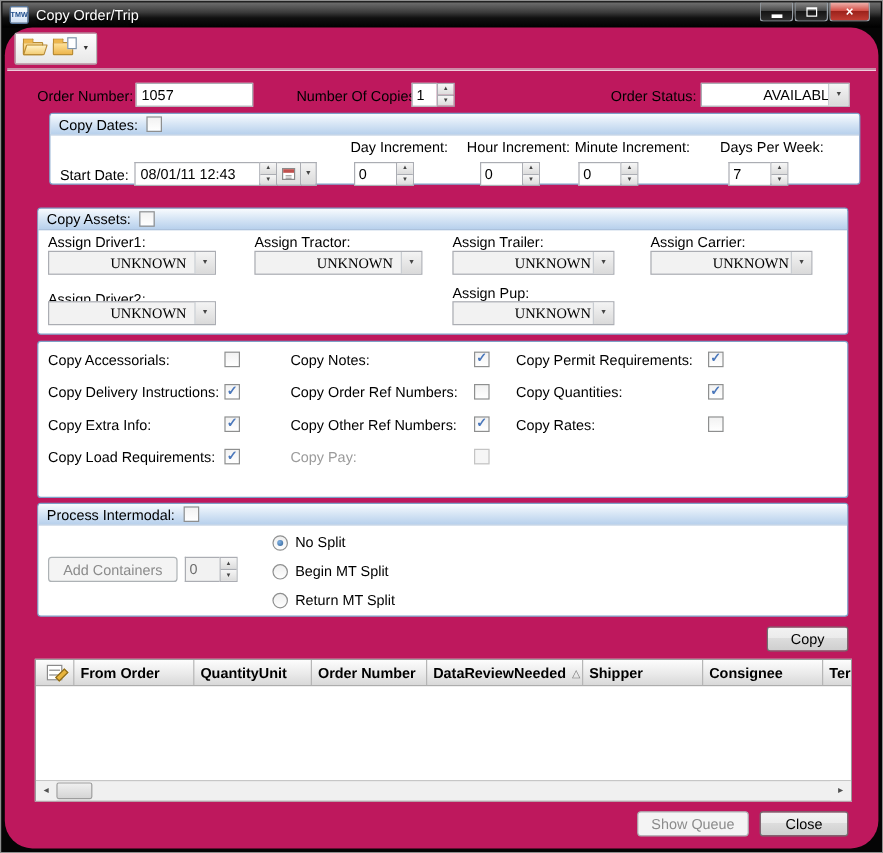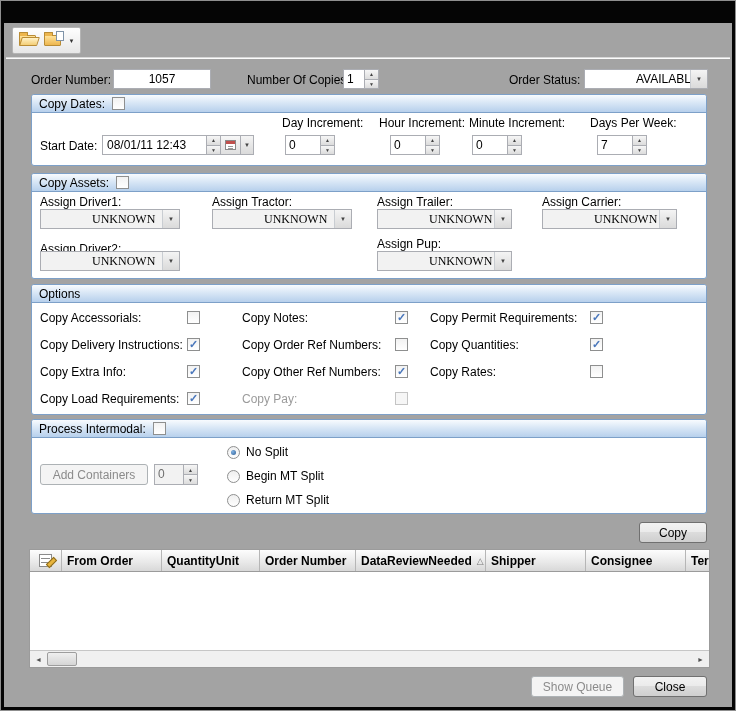--- a/index.html
+++ b/index.html
@@ -19,21 +19,21 @@
   .winbtns { position:absolute; top:0; right:9px; display:flex; gap:1px; }
   .winbtn { width:28px; height:16px; border:1px solid #98a0a8; border-top:none;
     border-radius:0 0 3px 3px; display:flex; align-items:center; justify-content:center;
     background:linear-gradient(#8a8a8a,#4a4a4a 45%,#151515 50%,#2e2e2e); color:#fff; cursor:default; }
   .winbtn.close { width:34px; background:linear-gradient(#efb4af,#d4544c 45%,#9c221b 50%,#c23d34);
     font-size:11px; font-weight:bold; }
   .glyph-min { width:9px; height:3px; background:#fff; margin-top:7px; }
   .glyph-max { width:9px; height:8px; border:1px solid #fff; border-top:2px solid #fff; }
 
   
-  .client { position:absolute; top:22px; left:3px; right:3px; bottom:3px; background:#a3a3a3; }
+  .client { position:absolute; top:22px; left:3px; right:3px; bottom:3px; background:#be185d;border-radius:23px; }
 
   
   .toolbar { position:absolute; top:0; left:2px; right:2px; height:35px;
     border-bottom:1px solid #D7D7D7; box-shadow:0 1px 0 #FCFCFC; }
   .tool-island { position:absolute; top:4px; left:6px; height:27px; display:flex; align-items:center;
     padding:1px 2px; border:1px solid #B5B5B5; border-radius:2px; background:linear-gradient(#FEFEFE,#E7E7E7); }
   .toolbtn { width:25px; height:23px; display:flex; align-items:center; justify-content:center; }
   .dd-btn { width:13px; height:23px; display:flex; align-items:center; justify-content:center;
     font-size:6px; color:#333; }
   .folder { position:relative; width:17px; height:11px; background:linear-gradient(#FFE299,#EDB64E);
@@ -44,21 +44,21 @@
     background:linear-gradient(#FFF2C8,#F4CE76); border:1px solid #B98C35;
     transform:skewX(-18deg); transform-origin:bottom left; border-radius:1px; }
   .folder .doc { position:absolute; right:-4px; top:-5px; width:8px; height:10px;
     background:#fff; border:1px solid #7F93A8; }
 
   .lbl { position:absolute; white-space:nowrap; font-size:12px; }
   .lbl.disabled { color:#9B9B9B; }
 
   
   .field { position:absolute; height:20px; border:1px solid #ABADB3; background:#fff;
-    padding:2px 4px; font-size:12px; white-space:nowrap; overflow:hidden;text-align:center; }
+    padding:2px 4px; font-size:12px; white-space:nowrap; overflow:hidden; }
 
   .spin { position:absolute; display:flex; height:20px; }
   .spin-box { flex:1; border:1px solid #ABADB3; border-right:none; background:#fff;
     padding:2px 3px; font-size:12px; }
   .spin.disabled .spin-box { background:#F2F2F2; color:#6e6e6e; }
   .spin-btns { width:15px; display:flex; flex-direction:column; border:1px solid #ABADB3; }
   .su,.sd { flex:1; display:flex; align-items:center; justify-content:center; font-size:5px;
     color:#444; background:linear-gradient(#F6F6F6,#DCDCDC); }
   .su { border-bottom:1px solid #ABADB3; }
 
@@ -123,20 +123,35 @@
     color:#505050; background:#F0F0F0; }
   .thumb { width:30px; margin:1px 0; background:linear-gradient(#EFEFEF,#D5D5D5);
     border:1px solid #9D9D9D; border-radius:2px; }
   .strack { flex:1; }
 </style>
 </head>
 <body>
 
 <div class="window">
 
+  <div class="titlebar">
+    <span class="app-icon">TMW</span>
+    <span class="title">Copy Order/Trip</span>
+    <span class="winbtns">
+      <span class="winbtn">
+          <span class="glyph-min"></span>
+        </span>
+      <span class="winbtn">
+          <span class="glyph-max"></span>
+        </span>
+      <span class="winbtn close">
+          <span>×</span>
+        </span>
+    </span>
+  </div>
 
   <div class="client">
 
     <div class="toolbar">
       <div class="tool-island">
         <span class="toolbtn">
           <span class="folder open"></span>
         </span>
         <span class="toolbtn">
           <span class="folder">
@@ -160,21 +175,21 @@
         <span class="sd">▼</span>
       </span>
     </span>
 
     <span class="lbl" style="left:505px; top:50px">Order Status:</span>
     <span class="combo" style="left:580px; top:46px; width:124px">
       <span class="ctext">AVAILABLE</span>
       <span class="cbtn">▼</span>
     </span>
 
-    <div class="group" style="left:27px; top:71px; width:676px; height:72px">
+    <div class="group" style="left:37px; top:71px; width:676px; height:60px">
       <div class="ghead">
         <span>Copy Dates:</span>
         <span class="cb"></span>
       </div>
       <div class="gbody">
         <span class="lbl" style="left:250px; top:3px">Day Increment:</span>
         <span class="lbl" style="left:347px; top:3px">Hour Increment:</span>
         <span class="lbl" style="left:437px; top:3px">Minute Increment:</span>
         <span class="lbl" style="left:558px; top:3px">Days Per Week:</span>
 
@@ -260,23 +275,20 @@
           <span class="cbtn">▼</span>
         </span>
         <span class="combo gray" style="left:345px; top:59px; width:135px">
           <span class="ctext">UNKNOWN</span>
           <span class="cbtn">▼</span>
         </span>
       </div>
     </div>
 
     <div class="group" style="left:27px; top:261px; width:676px; height:131px">
-      <div class="ghead">
-        <span>Options</span>
-      </div>
       <div class="gbody">
 
         <span class="lbl" style="left:8px; top:8px">Copy Accessorials:</span>
         <span class="cb abs" style="left:155px; top:8px"></span>
         <span class="lbl" style="left:8px; top:35px">Copy Delivery Instructions:</span>
         <span class="cb abs checked" style="left:155px; top:35px"></span>
         <span class="lbl" style="left:8px; top:62px">Copy Extra Info:</span>
         <span class="cb abs checked" style="left:155px; top:62px"></span>
         <span class="lbl" style="left:8px; top:89px">Copy Load Requirements:</span>
         <span class="cb abs checked" style="left:155px; top:89px"></span>

